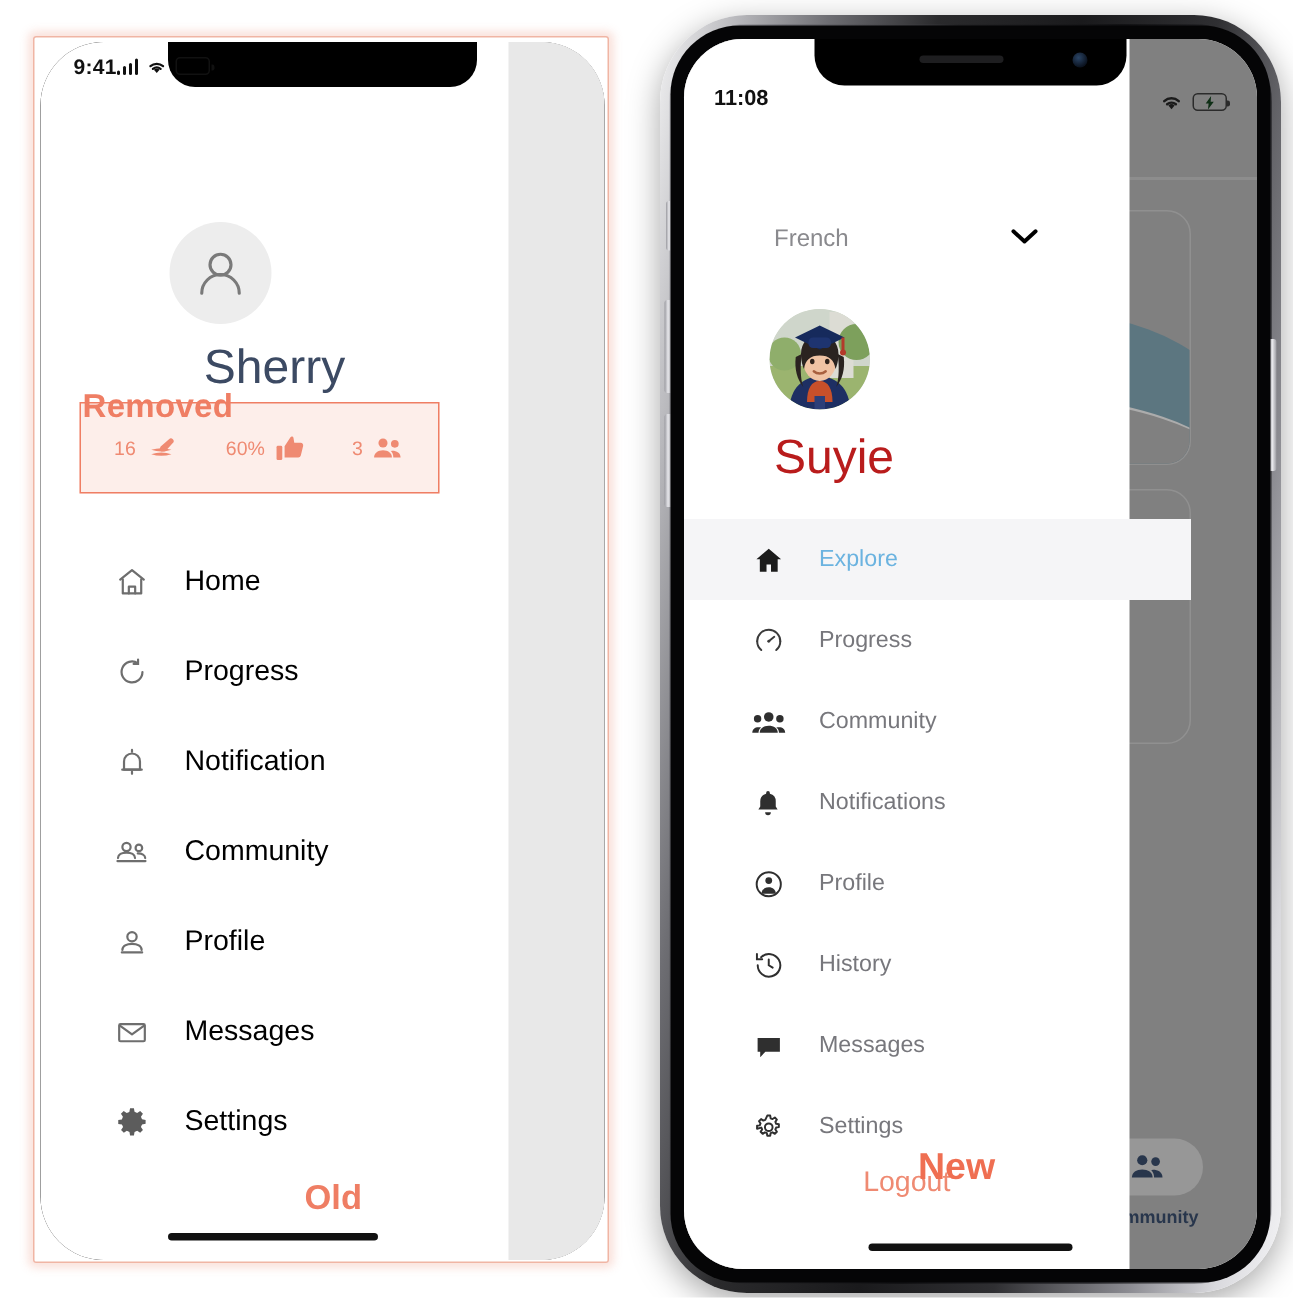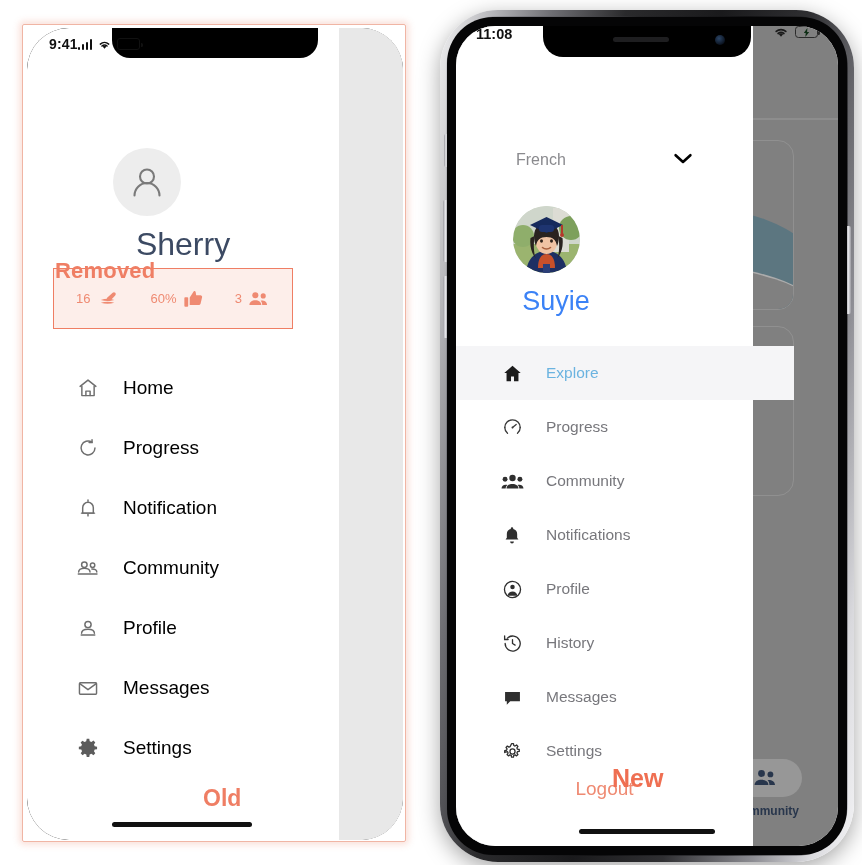--- a/index.html
+++ b/index.html
@@ -202,22 +202,22 @@
   .rn-notch .speaker {
     position: absolute; left: 50%; margin-left: -34px; top: 11px;
     width: 56px; height: 5px; border-radius: 3px; background: #1e1e20;
   }
   .rn-notch .cam {
     position: absolute; right: 26px; top: 9px;
     width: 10px; height: 10px; border-radius: 50%;
     background: radial-gradient(circle at 40% 35%, #2b4566 0%, #0b1320 70%);
   }
   .rs-status {
-    position: absolute; left: 0; top: 0; right: 0; height: 32px;
-    display: flex; align-items: flex-start; justify-content: space-between;
+    position: absolute; left: 0; top: 16px; right: 0; height: 32px;
+    display: flex; align-items: flex-end; justify-content: space-between;
     padding: 0 20px; z-index: 25;
   }
   .rs-status .clock { font-size: 14.5px; font-weight: 700; color: #111; }
   .rs-status .icons { display: flex; align-items: center; gap: 6px; }
   .batt-green {
     width: 23px; height: 12px; border: 1.2px solid #2b2b2b; border-radius: 3.5px;
     position: relative; padding: 1.3px;
   }
   .batt-green::after {
     content: ""; position: absolute; right: -3.2px; top: 3.6px;
@@ -232,21 +232,21 @@
   }
   .lang-row .lang-text { font-size: 16px; color: #8a8a8e; }
 
   .r-avatar {
     position: absolute; left: 50%; margin-left: -92px; top: 180px;
     width: 67px; height: 67px; border-radius: 50%; overflow: hidden;
     background: #cfd8c8;
   }
   .r-name {
     position: absolute; left: 0; top: 260px; width: 200px; text-align: center;
-    font-size: 27px; color: #3b82f6;
+    font-size: 32px; color: #b91c1c;
   }
 
   .r-menu { position: absolute; left: 0; top: 320px; width: 338px; }
   .rm-item {
     display: flex; align-items: center; height: 54px; padding-left: 44px;
   }
   .rm-item.active { background: #f5f5f7; }
   .rm-ico { width: 24px; display: flex; align-items: center; justify-content: center; color: #2f2f2f; }
   .rm-label { margin-left: 22px; font-size: 15.5px; color: #77777c; }
   .rm-item.active .rm-label { color: #6bb3e0; }

